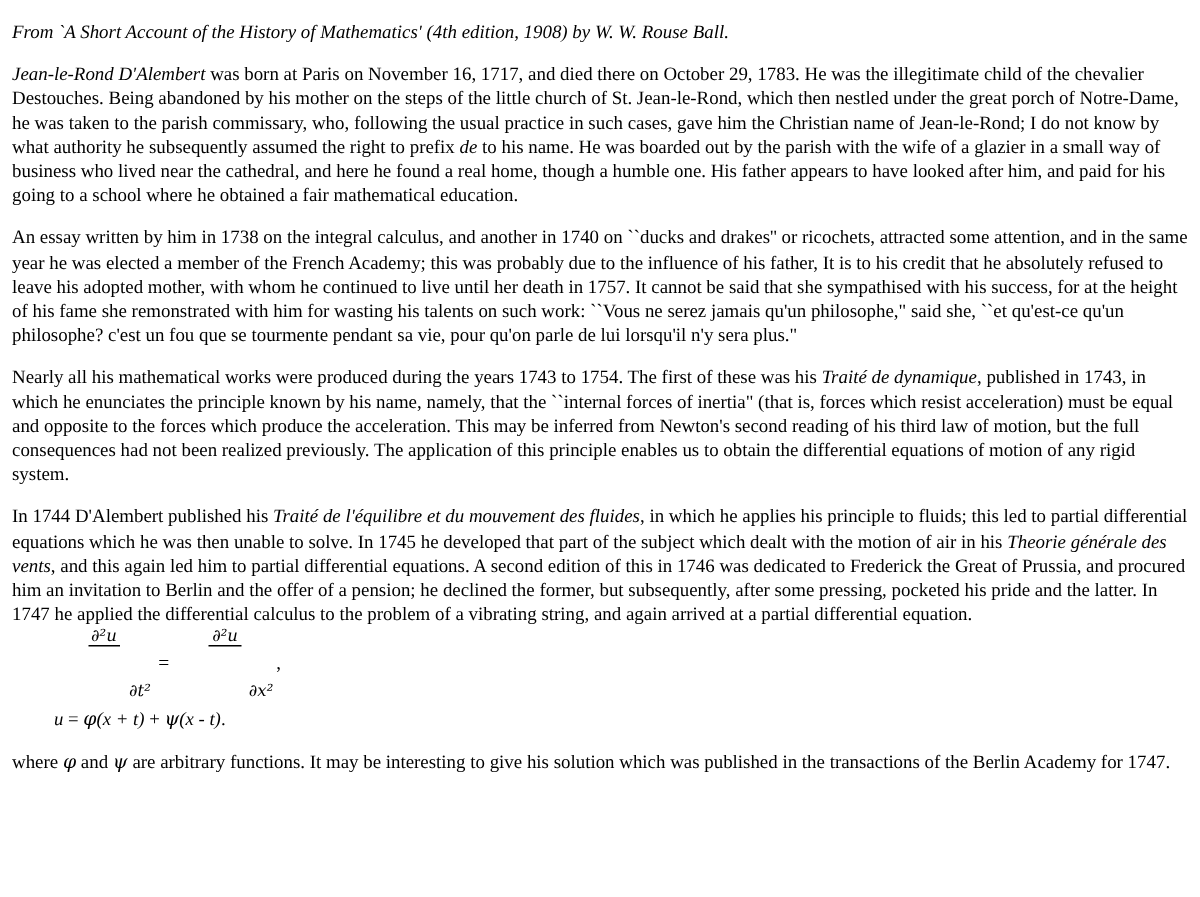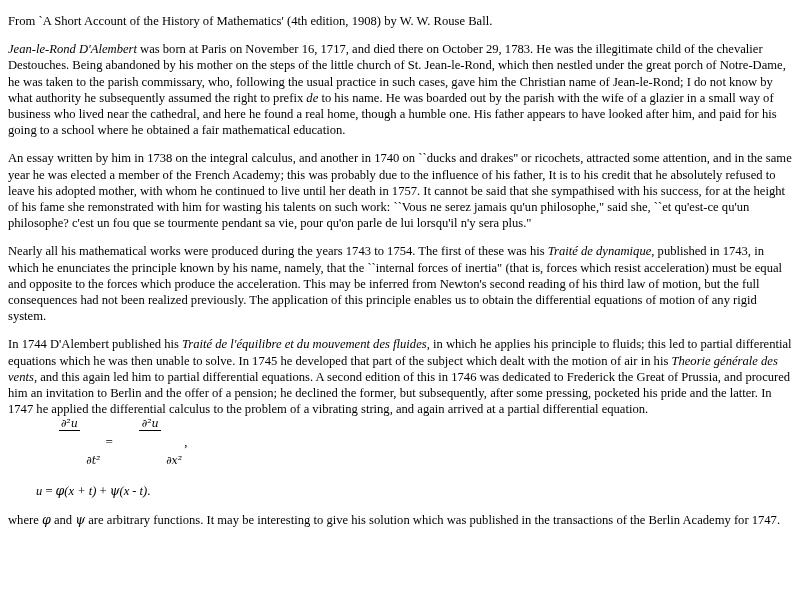--- a/index.html
+++ b/index.html
@@ -7,28 +7,28 @@
       width: 800px; height: 598px; overflow: hidden;
       font-family: "Liberation Serif", "DejaVu Serif", serif;
       color: #000; font-size: 12.6px; line-height: 16.2px;
     }
     .page { padding: 0 8px; }
     h1 {
       font-family: "Liberation Serif", serif;
       font-size: 25px; font-weight: bold; margin: 4px 0 0 0; line-height: 30px;
       letter-spacing: -0.2px;
     }
-    .source { margin: 13px 0 0 0; }
+    .source { font-style: italic; margin: 13px 0 0 0; }
     p { margin: 12px 0 0 0; }
     .frac { display: inline-flex; flex-direction: column; align-items: center; vertical-align: middle; font-style: italic; font-family: "DejaVu Serif", serif; font-size: 11px; line-height: 12px; gap: 24px; }
     .frac .num { border-bottom: 1px solid #000; padding: 0 2px; }
     .frac .den { padding: 0 2px; margin-left: 48px; }
     .eq { display: flex; align-items: center; margin: 8px 0 0 28px; height: 34px; }
     .eq .eqsign { margin: 0 3px; font-size: 13px; }
-    .sol { margin: 24px 0 0 28px; font-size: 12.5px; }
+    .sol { margin: 12px 0 0 28px; font-size: 12.5px; }
     .sol i { font-style: italic; }
     .greek { font-style: italic; font-family: "DejaVu Serif", serif; }
   </style>
 </head>
 <body>
 
 <div class="page">
 
   <p class="source">From `A Short Account of the History of Mathematics' (4th edition, 1908) by W. W. Rouse Ball.</p>
 

